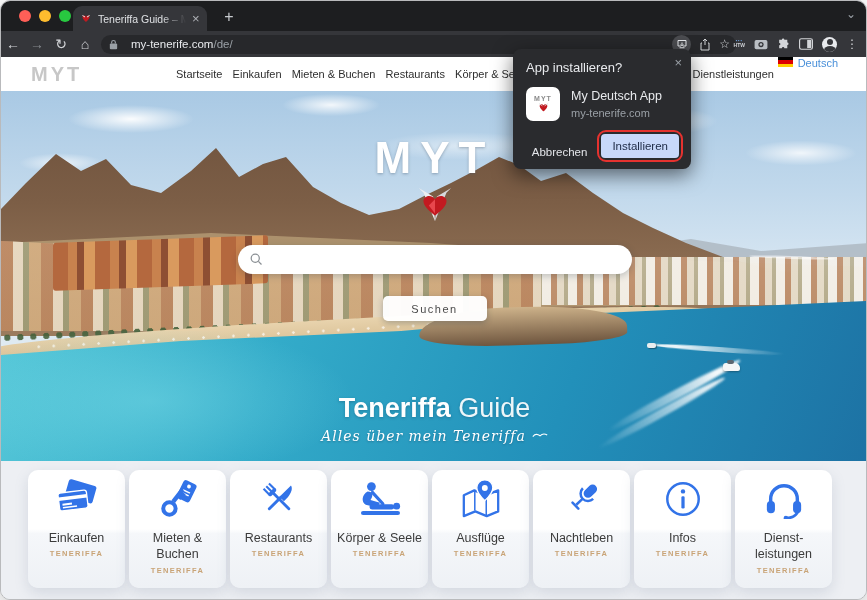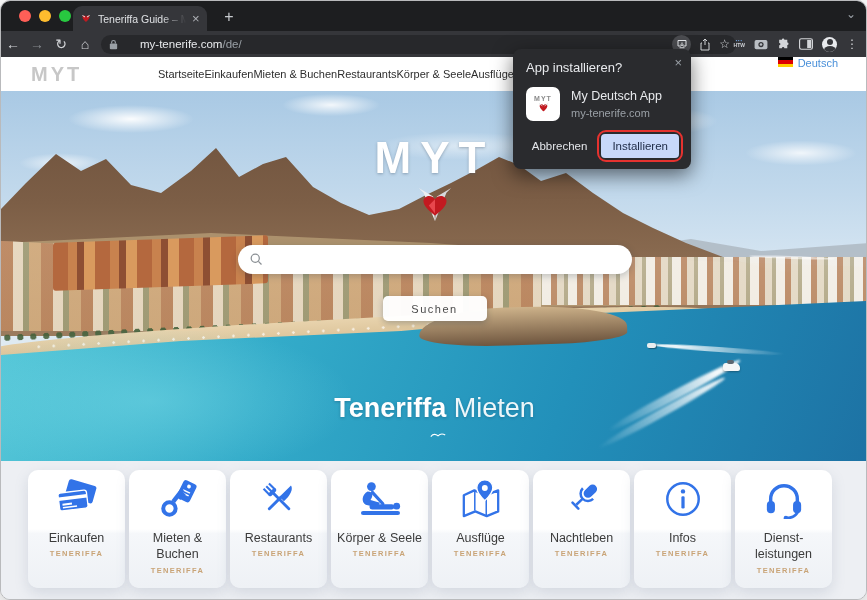--- a/index.html
+++ b/index.html
@@ -20,37 +20,37 @@
   .tab-close { color:#aeb1b6; font-size:13px; line-height:1; cursor:default; }
   .newtab { position:absolute; left:218px; top:7px; color:#c7cace; font-size:16px; width:20px; text-align:center; }
   .strip-chevron { position:absolute; right:10px; top:6px; color:#9aa0a6; font-size:12px; }
 
   
   .toolbar { position:absolute; left:0; top:30px; width:100%; height:26px; background:#35363a; display:flex; align-items:center; }
   .nav-ic { color:#d3d5d8; font-size:14px; width:24px; text-align:center; }
   .nav-ic.dim { color:#85898e; }
   .omnibox { position:absolute; left:100px; top:3.5px; width:635px; height:19px; background:#27282b; border-radius:10px;
              display:flex; align-items:center; padding:0 8px; }
-  .url { font-size:11.5px; color:#e8eaed; margin-left:22px;text-align:right; }
+  .url { font-size:11.5px; color:#e8eaed; margin-left:13px;text-align:right; }
   .url .path { color:#9aa0a6; }
   .omni-actions { position:absolute; right:6px; top:0; height:19px; display:flex; align-items:center; gap:8px; }
   .circle-hl { width:19px; height:19px; border-radius:50%; background:#4b4c50; display:flex; align-items:center; justify-content:center; }
   .star { color:#d3d5d8; font-size:12px; }
   .ext-area { position:absolute; right:8px; top:3px; height:20px; display:flex; align-items:center; gap:9px; }
   .ext-badge { font-size:5px; font-weight:bold; color:#cfd2d6; text-align:center; line-height:1.1; }
   .ext-badge .dots { display:block; letter-spacing:1px; font-size:4px; color:#7ab3f5; }
   .kebab { color:#d3d5d8; font-size:12px; }
   .avatar-ic { width:15px; height:15px; border-radius:50%; background:#e8eaed; position:relative; overflow:hidden; }
   .avatar-ic::before { content:""; position:absolute; left:4.5px; top:2.5px; width:6px; height:6px; border-radius:50%; background:#35363a; }
   .avatar-ic::after { content:""; position:absolute; left:1.5px; top:9.5px; width:12px; height:8px; border-radius:50%; background:#35363a; }
 
   
   .sitenav { position:absolute; left:0; top:56px; width:100%; height:34px; background:#fff; }
   .site-logo { position:absolute; left:30px; top:6px; font-size:20px; font-weight:bold; letter-spacing:3px; color:#c7c7c7; }
-  .menu { position:absolute; left:157px; right:92px; top:0; height:34px; display:flex; align-items:center; }
+  .menu { position:absolute; left:175px; right:92px; top:0; height:34px; display:flex; align-items:center; justify-content:space-between; }
   .menu-item { font-size:11px; color:#2e2e2e; white-space:nowrap; }
   .lang { position:absolute; right:28px; top:0; height:34px; display:flex; align-items:flex-start; gap:5px; }
   .flag { width:15px; height:10px; display:flex; flex-direction:column; }
   .flag i { flex:1; } .flag i:nth-child(1){background:#000;} .flag i:nth-child(2){background:#d00;} .flag i:nth-child(3){background:#ffce00;}
   .lang-label { font-size:11px; color:#4a90d9; }
 
   
   .hero { position:absolute; left:0; top:90px; width:867px; height:370px; overflow:hidden;
           background:linear-gradient(180deg,#a9c9e4 0%,#c2d9ec 28%,#d7e6f2 48%,#dfeaf2 60%); }
   .clouds { position:absolute; inset:0;
@@ -134,21 +134,21 @@
   
   .dialog { position:absolute; left:512px; top:48px; width:178px; height:120px; background:#2a2b2e; border-radius:8px;
     box-shadow:0 6px 20px rgba(0,0,0,.55); z-index:50; }
   .dlg-title { position:absolute; left:13px; top:11px; color:#e8eaed; font-size:13px; }
   .dlg-close { position:absolute; right:9px; top:6px; color:#9aa0a6; font-size:13px; }
   .dlg-appicon { position:absolute; left:13px; top:38px; width:34px; height:34px; background:#fff; border-radius:7px;
     display:flex; flex-direction:column; align-items:center; justify-content:center; }
   .dlg-appicon .mini-myt { font-size:7px; font-weight:bold; letter-spacing:1px; color:#8a8a8a; }
   .dlg-appname { position:absolute; left:58px; top:40px; color:#e8eaed; font-size:12.5px; }
   .dlg-appdomain { position:absolute; left:58px; top:58px; color:#9aa0a6; font-size:11px; }
-  .dlg-buttons { position:absolute; right:12px; bottom:11px; display:flex; align-items:center; gap:14px; }
+  .dlg-buttons { position:absolute; right:12px; bottom:11px; display:flex; align-items:flex-end; gap:14px; }
   .btn-cancel { background:none; border:none; color:#e4e6ea; font-size:11.5px; font-family:"Liberation Sans",sans-serif; }
   .btn-install { position:relative; background:#c8d8fa; border:none; border-radius:4px; padding:6px 11px;
     color:#1d2945; font-size:11.5px; font-family:"Liberation Sans",sans-serif; }
   .btn-install::after { content:""; position:absolute; inset:-4px; border:2px solid #e5322f; border-radius:9px; pointer-events:none; }
 </style>
 </head>
 <body>
 
 <div class="window">
 
@@ -274,22 +274,22 @@
     </div>
 
     <div class="searchbar">
       <svg width="15" height="15" viewBox="0 0 24 24">
         <circle cx="10" cy="10" r="6.5" fill="none" stroke="#8a8f94" stroke-width="2"></circle>
         <path d="M15 15 l5 5" stroke="#8a8f94" stroke-width="2"></path>
       </svg>
     </div>
     <button class="search-btn">Suchen</button>
 
-    <div class="guide-title"><b>Teneriffa</b><span> Mieten</span></div>
-    <div class="tagline"><svg class="bird" width="16" height="8" viewBox="0 0 20 10">
+    <div class="guide-title"><b>Teneriffa</b><span> Guide</span></div>
+    <div class="tagline"><span>Alles über mein Teneriffa</span><svg class="bird" width="16" height="8" viewBox="0 0 20 10">
           <path d="M1 7 Q5 2 10 6 Q14 2 19 5" fill="none" stroke="#fff" stroke-width="1.4"></path>
         </svg></div>
   </div>
 
   <div class="cards-section">
     <div class="cards">
 
       <article class="card">
         <div class="card-icon">
           <svg width="46" height="40" viewBox="0 0 48 42">

